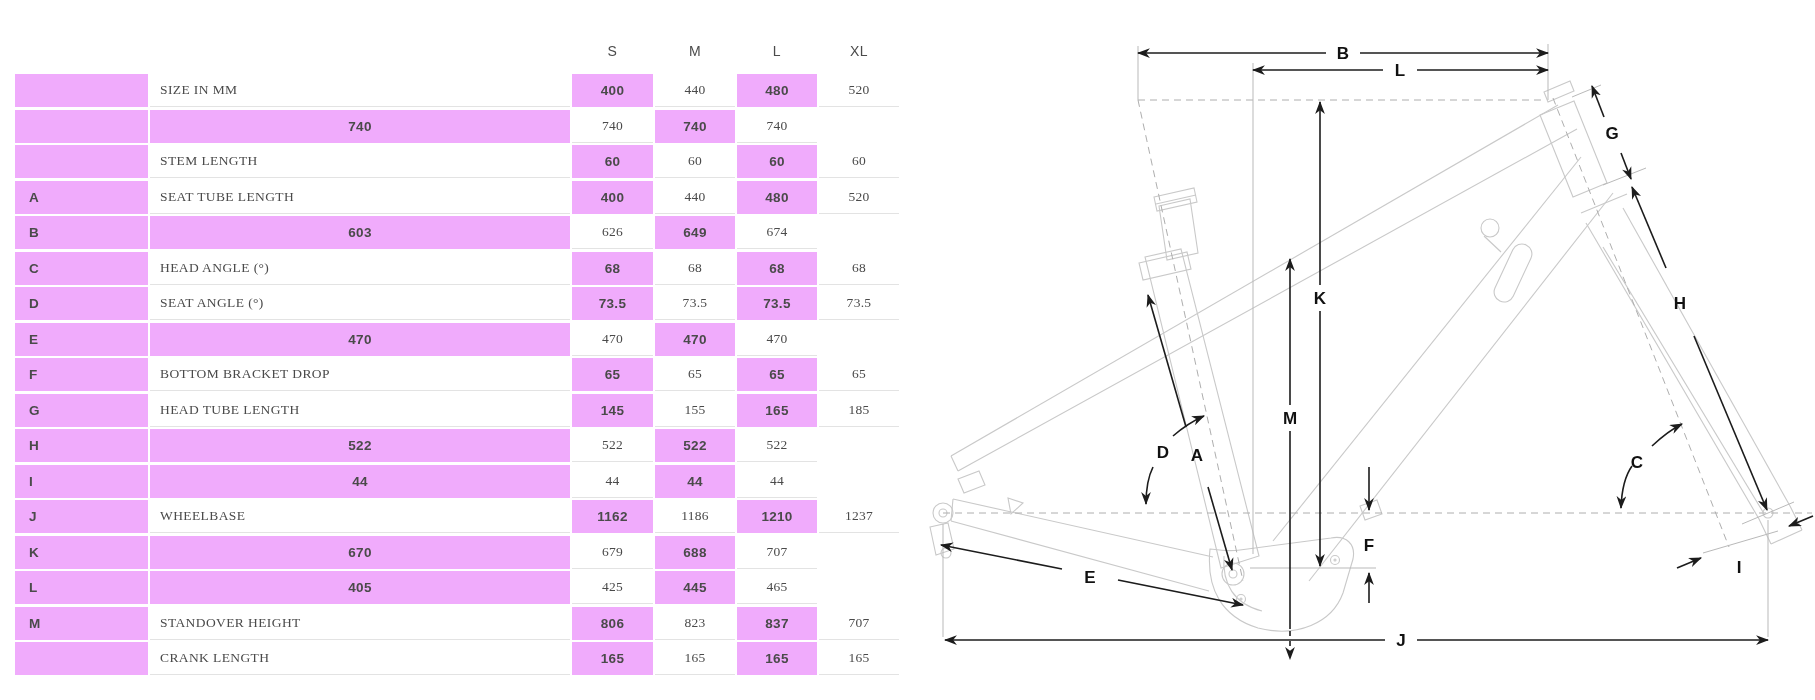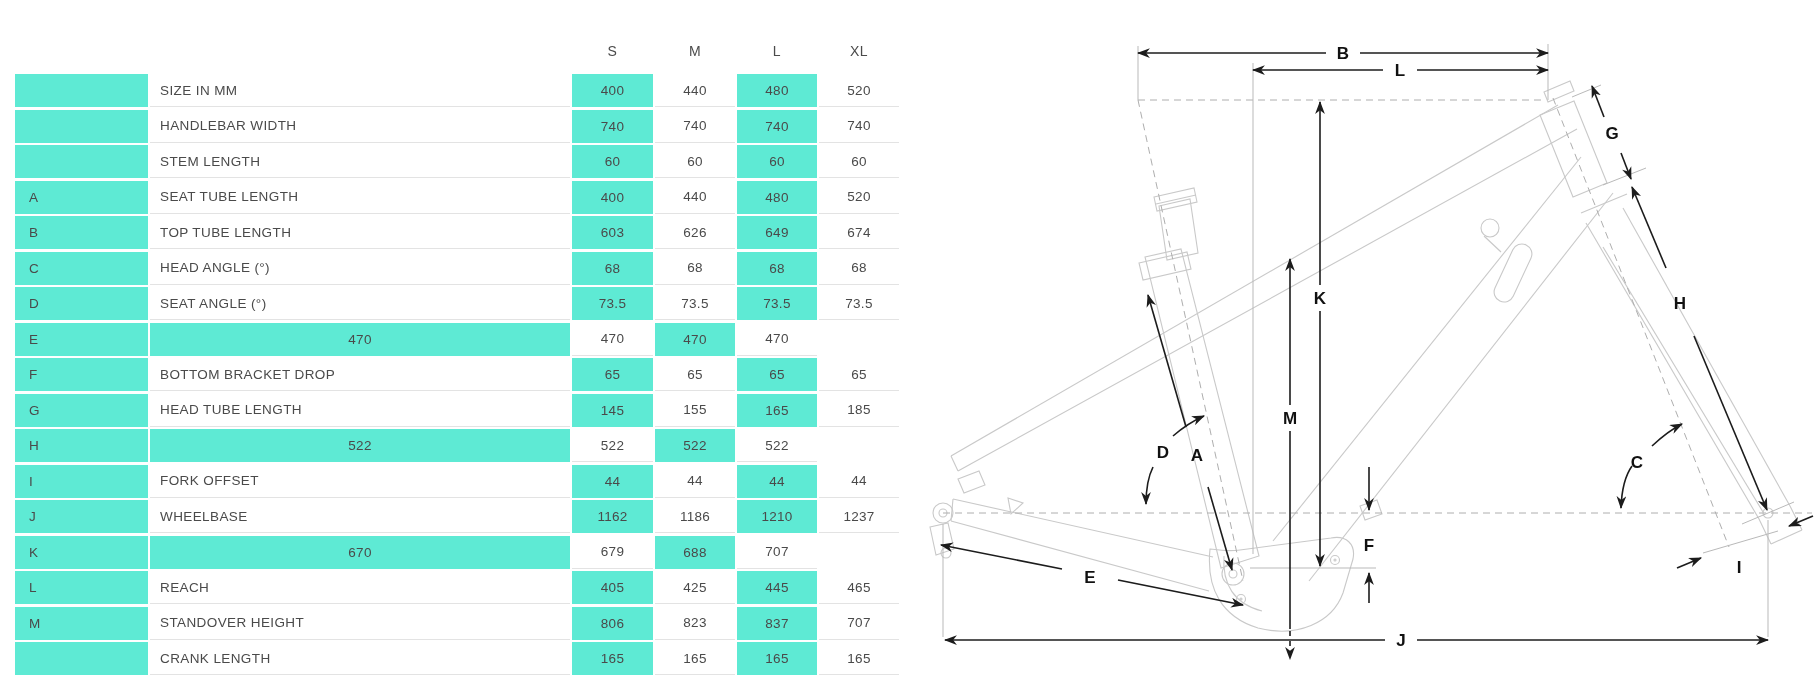--- a/index.html
+++ b/index.html
@@ -6,22 +6,22 @@
   .stage{position:relative;width:1815px;height:700px;background:#ffffff;overflow:hidden;
          font-family:"Liberation Sans",sans-serif;}
   
   .geo-table{position:absolute;left:15px;top:36px;width:884px;}
   .t-head,.t-row{display:grid;grid-template-columns:133px 420px 81px 80px 80px 80px;column-gap:2px;}
   .t-head{height:30px;margin-bottom:8px;}
   .h-cell{display:flex;align-items:center;justify-content:center;
           color:#4b4b4b;font-size:14px;letter-spacing:0.5px;}
   .t-row{height:33px;margin-bottom:2.5px;}
   .cell{display:flex;align-items:center;font-size:13.5px;color:#4a4a4a;overflow:hidden;}
-  .cell.shade{background:#5eead4;}
-  .cell.plain{background:#ffffff;border-bottom:1px solid #e3e3e3;}
+  .cell.shade{background:#f0abfc;font-weight:bold;}
+  .cell.plain{background:#ffffff;border-bottom:1px solid #e3e3e3;font-family:Liberation Serif, serif;}
   .cell.letter{padding-left:14px;}
   .cell.label{padding-left:10px;letter-spacing:0.4px;white-space:nowrap;}
   .cell.val{justify-content:center;letter-spacing:0.3px;}
   
   .diagram{position:absolute;left:0;top:0;}
   .frame{stroke:#c9c9c9;stroke-width:1.1;fill:none;}
   .ref{stroke:#b9b9b9;stroke-width:1;fill:none;}
   .dash{stroke:#aeaeae;stroke-width:1;fill:none;stroke-dasharray:7 5;}
   .dim{stroke:#1c1c1c;stroke-width:1.6;fill:none;}
   .dim-dash{stroke:#1c1c1c;stroke-width:1.6;fill:none;stroke-dasharray:5 5;}
@@ -45,21 +45,20 @@
         <div class="t-row">
           <div class="cell letter shade"></div>
           <div class="cell label plain">SIZE IN MM</div>
           <div class="cell val shade">400</div>
           <div class="cell val plain">440</div>
           <div class="cell val shade">480</div>
           <div class="cell val plain">520</div>
         </div>
         <div class="t-row">
           <div class="cell letter shade"></div>
-          <div class="cell label plain">HANDLEBAR WIDTH</div>
           <div class="cell val shade">740</div>
           <div class="cell val plain">740</div>
           <div class="cell val shade">740</div>
           <div class="cell val plain">740</div>
         </div>
         <div class="t-row">
           <div class="cell letter shade"></div>
           <div class="cell label plain">STEM LENGTH</div>
           <div class="cell val shade">60</div>
           <div class="cell val plain">60</div>
@@ -69,21 +68,20 @@
         <div class="t-row">
           <div class="cell letter shade">A</div>
           <div class="cell label plain">SEAT TUBE LENGTH</div>
           <div class="cell val shade">400</div>
           <div class="cell val plain">440</div>
           <div class="cell val shade">480</div>
           <div class="cell val plain">520</div>
         </div>
         <div class="t-row">
           <div class="cell letter shade">B</div>
-          <div class="cell label plain">TOP TUBE LENGTH</div>
           <div class="cell val shade">603</div>
           <div class="cell val plain">626</div>
           <div class="cell val shade">649</div>
           <div class="cell val plain">674</div>
         </div>
         <div class="t-row">
           <div class="cell letter shade">C</div>
           <div class="cell label plain">HEAD ANGLE (°)</div>
           <div class="cell val shade">68</div>
           <div class="cell val plain">68</div>
@@ -123,21 +121,20 @@
         </div>
         <div class="t-row">
           <div class="cell letter shade">H</div>
           <div class="cell val shade">522</div>
           <div class="cell val plain">522</div>
           <div class="cell val shade">522</div>
           <div class="cell val plain">522</div>
         </div>
         <div class="t-row">
           <div class="cell letter shade">I</div>
-          <div class="cell label plain">FORK OFFSET</div>
           <div class="cell val shade">44</div>
           <div class="cell val plain">44</div>
           <div class="cell val shade">44</div>
           <div class="cell val plain">44</div>
         </div>
         <div class="t-row">
           <div class="cell letter shade">J</div>
           <div class="cell label plain">WHEELBASE</div>
           <div class="cell val shade">1162</div>
           <div class="cell val plain">1186</div>
@@ -146,21 +143,20 @@
         </div>
         <div class="t-row">
           <div class="cell letter shade">K</div>
           <div class="cell val shade">670</div>
           <div class="cell val plain">679</div>
           <div class="cell val shade">688</div>
           <div class="cell val plain">707</div>
         </div>
         <div class="t-row">
           <div class="cell letter shade">L</div>
-          <div class="cell label plain">REACH</div>
           <div class="cell val shade">405</div>
           <div class="cell val plain">425</div>
           <div class="cell val shade">445</div>
           <div class="cell val plain">465</div>
         </div>
         <div class="t-row">
           <div class="cell letter shade">M</div>
           <div class="cell label plain">STANDOVER HEIGHT</div>
           <div class="cell val shade">806</div>
           <div class="cell val plain">823</div>

